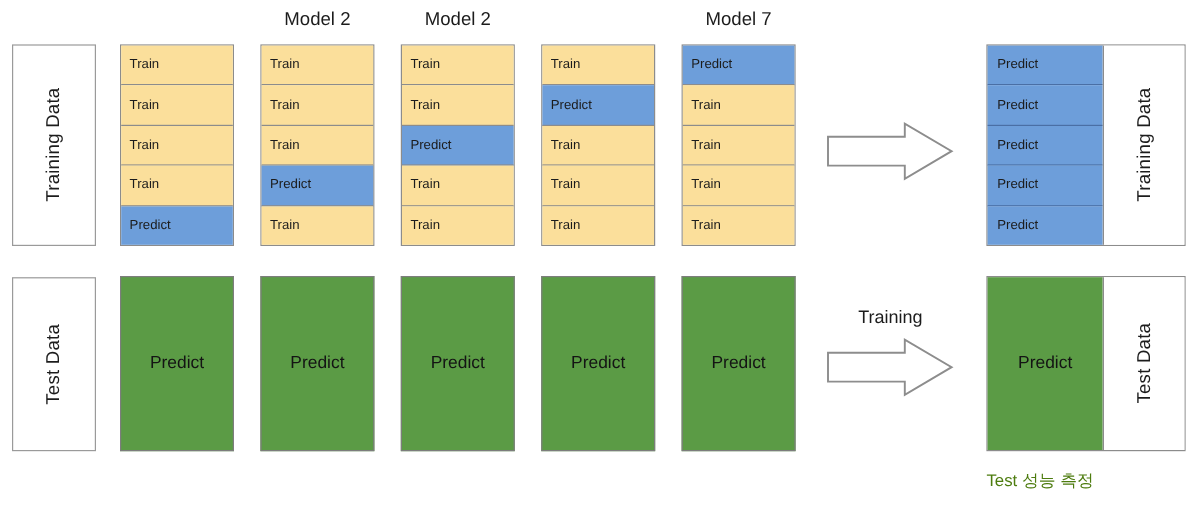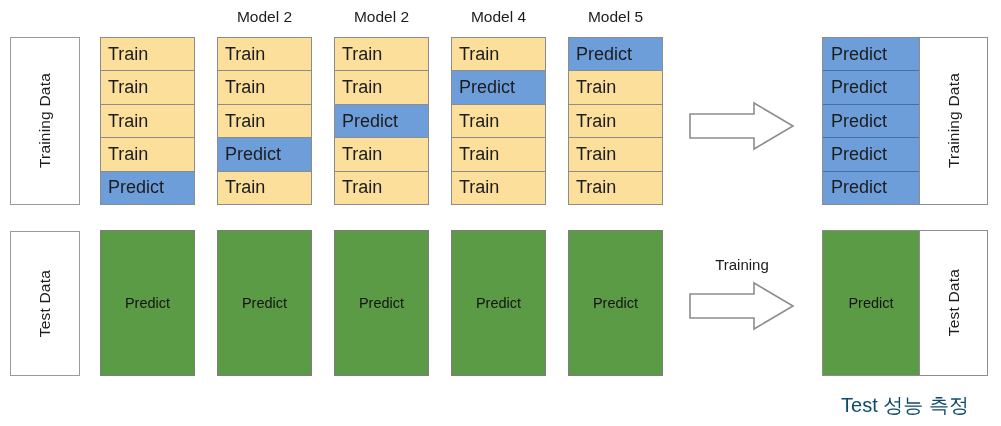--- a/index.html
+++ b/index.html
@@ -54,21 +54,21 @@
     display: flex;
     flex-direction: column;
     border: 1.2px solid #8c8c8c;
     box-sizing: border-box;
   }
   .fold-cell {
     flex: 1 1 0;
     display: flex;
     align-items: center;
     padding-left: 7px;
-    font-size: 18px;
+    font-size: 11px;
     color: #1c1c1c;
     box-sizing: border-box;
     border-bottom: 1.1px solid #8c8c8c;
     white-space: nowrap;
   }
   .fold-cell:last-child { border-bottom: none; }
   .cell-train   { background: #fbdf9b; }
   .cell-predict { background: #6d9eda; }
 
   
@@ -115,41 +115,40 @@
     justify-content: center;
     font-size: 14.5px;
     color: #141414;
     box-sizing: border-box;
   }
 
   
   .arrow-svg { display: block; }
 
   .caption {
-    font-size: 20px;
-    color: #0c4a6e;
-    text-align: center;
+    font-size: 14px;
+    color: #4d7c0f;
+    text-align: left;
     white-space: nowrap;
   }
   .arrow-label {
     font-size: 15px;
     color: #1c1c1c;
     text-align: center;
     white-space: nowrap;
   }
 </style>
 </head>
 <body>
 
 <div id="canvas">
 
   <div class="abs col-header" style="left:217px; top:7px; width:95px;">Model 2</div>
   <div class="abs col-header" style="left:334px; top:7px; width:95px;">Model 2</div>
-  <div class="abs col-header" style="left:451px; top:7px; width:95px;">Model 4</div>
-  <div class="abs col-header" style="left:568px; top:7px; width:95px;">Model 5</div>
+  <div class="abs col-header" style="left:568px; top:7px; width:95px;">Model 7</div>
 
 
   <div class="abs side-box" style="left:10px; top:37px; width:70px; height:168px;">
     <span class="vert-text">Training Data</span>
   </div>
 
   <div class="abs side-box" style="left:10px; top:231px; width:70px; height:145px;">
     <span class="vert-text">Test Data</span>
   </div>
 

